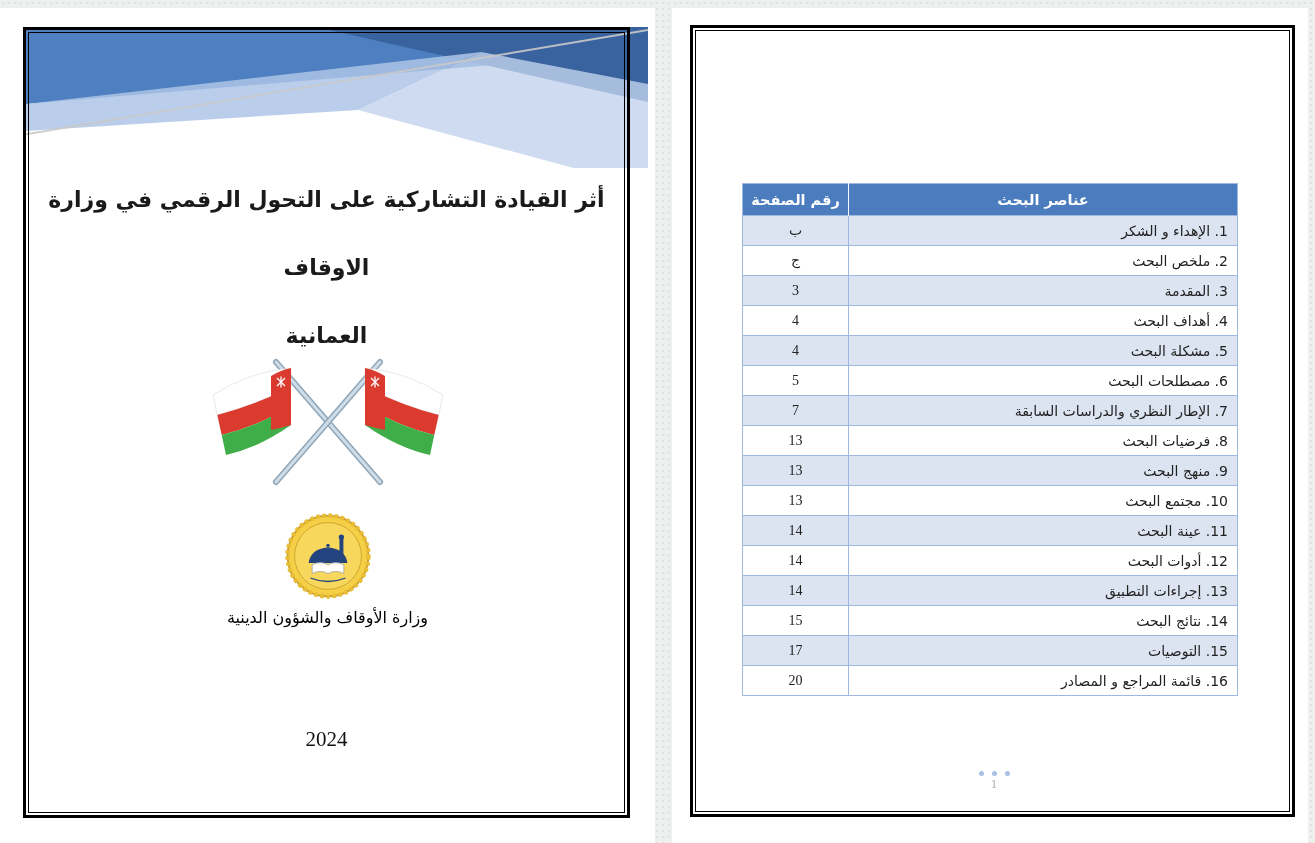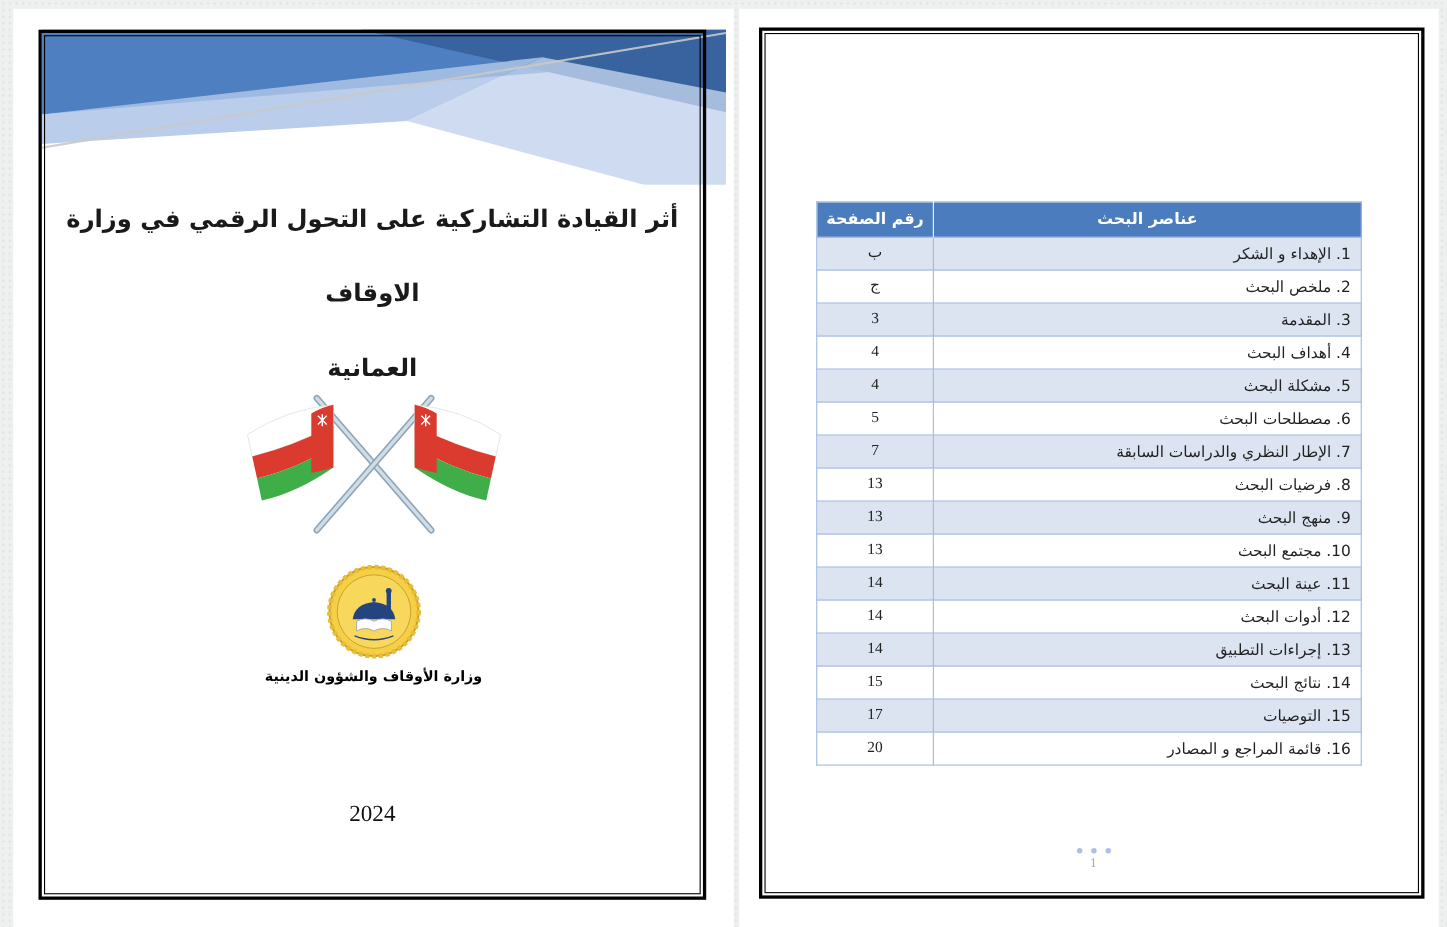--- a/index.html
+++ b/index.html
@@ -7,21 +7,21 @@
   body { font-family:"DejaVu Sans", sans-serif; }
 
   .screen{
     position:relative; width:1315px; height:843px; overflow:hidden;
     background-color:#eef0f0;
     background-image:radial-gradient(circle,#dfe2e3 1px, transparent 1px);
     background-size:6px 6px;
   }
 
   .page{ position:absolute; top:8px; background:#fff; }
-  .page-left { left:12px;     width:655px; height:835px; }
+  .page-left { left:0;     width:655px; height:835px; }
   .page-right{ left:672px; width:636px; height:835px; }
 
   
   .border-frame{ position:absolute; border:3px solid #000; z-index:3; pointer-events:none; }
   .border-frame::after{ content:""; position:absolute; inset:2px; border:1.5px solid #000; }
   .frame-left { inset:19px 25px 25px 23px; }
   .frame-right{ inset:17px 13px 26px 18px; }
 
   
   .banner{ position:absolute; left:26px; top:10px; width:622px; height:150px; z-index:2; }
@@ -32,21 +32,21 @@
     font-weight:bold; font-size:22px; line-height:68px; color:#1a1a1a;
   }
 
   .flags{ position:absolute; top:348px; left:50%; transform:translateX(-50%); z-index:4; }
 
   .logo-block{
     position:absolute; top:504px; left:50%; transform:translateX(-50%);
     width:340px; text-align:center; z-index:4;
   }
   .org-country { font-weight:bold; font-size:17px; margin-top:3px; letter-spacing:1px; }
-  .org-ministry{ font-weight:bold; font-size:13px; margin-top:4px; }
+  .org-ministry{ font-weight:normal; font-size:16px; margin-top:4px; }
 
   .cover-year{
     position:absolute; top:691px; left:23px; width:607px; z-index:4;
     text-align:center; font-family:"Liberation Serif", serif; font-size:21px; color:#111;margin-top:28px;
   }
 
   
   .toc-heading{
     position:absolute; top:112px; left:18px; width:605px; z-index:4;
     text-align:center; font-weight:bold; font-size:16px; color:#111; direction:rtl;

